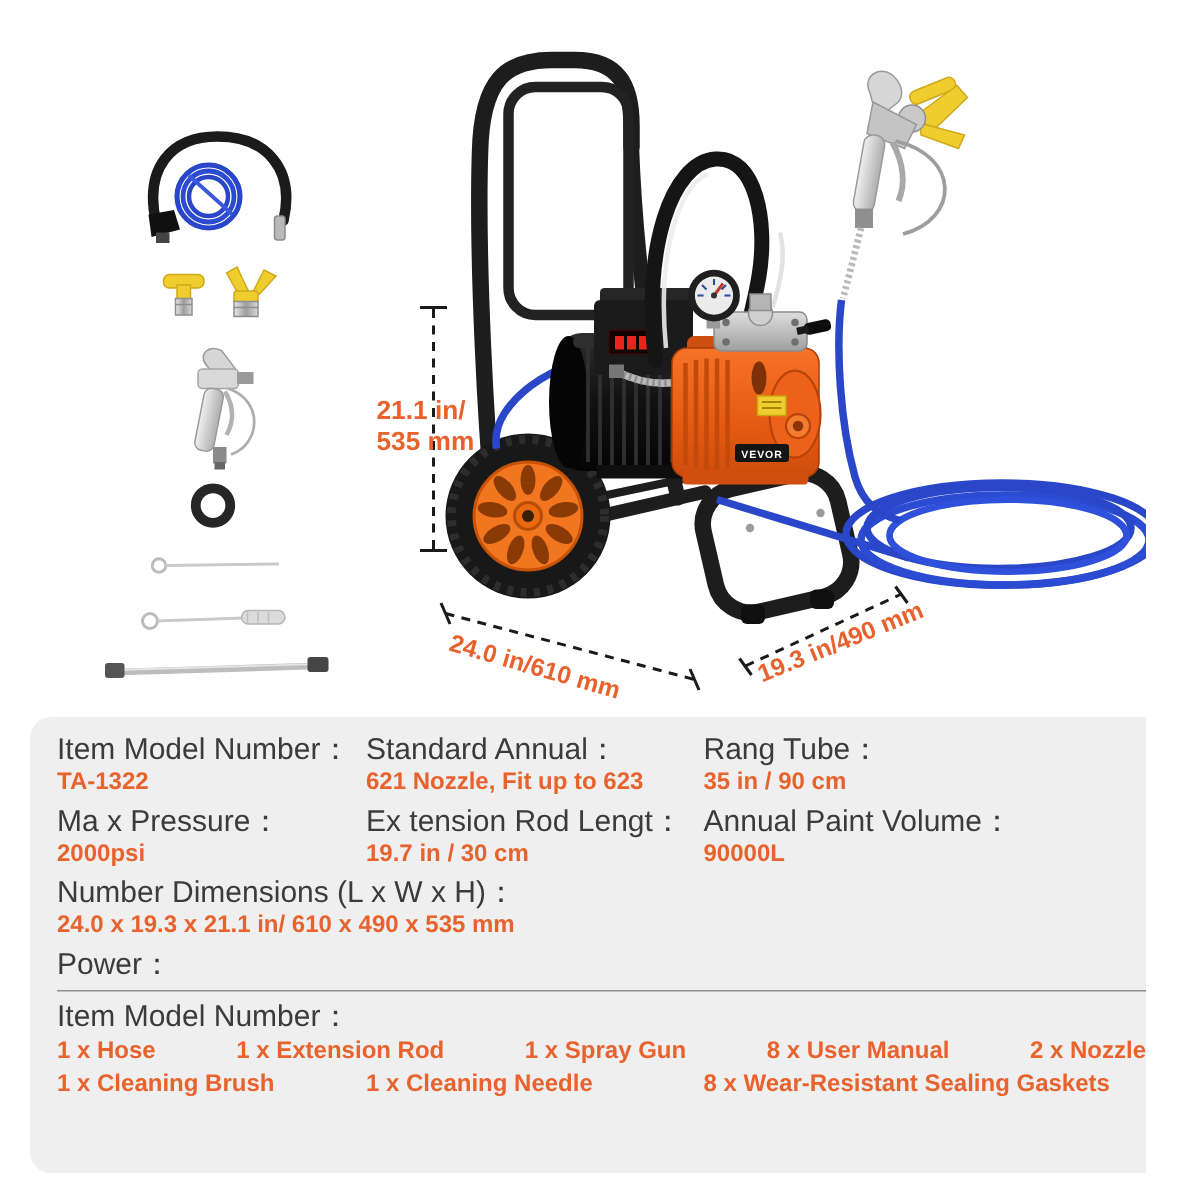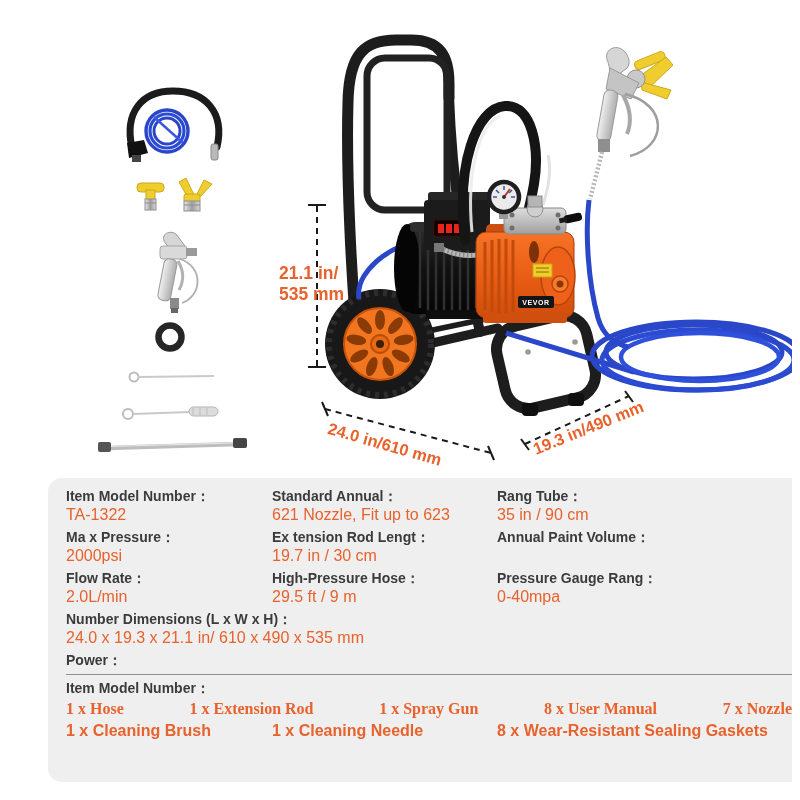--- a/index.html
+++ b/index.html
@@ -1,36 +1,36 @@
 <!DOCTYPE html>
 <html style="--accent: #E8622D; --panel-bg: #EFEFEF; --label-color: #3B3B3B;"><head>
 <meta charset="utf-8">
 <style>
   html,body{margin:0;padding:0;background:#fff;}
   #stage{position:relative;width:764px;height:800px;background:#fff;overflow:hidden;
-         font-family:"Liberation Sans",sans-serif;margin-left:28px;}
+         font-family:"Liberation Sans",sans-serif;}
   svg text{font-family:"Liberation Sans",sans-serif;}
   .photo{position:absolute;left:0;top:0;}
   .dim-label{font-weight:700;font-size:17.5px;fill:var(--accent);}
   .dim-label-rot{font-weight:700;font-size:16.5px;fill:var(--accent);}
   .brand-text{font-weight:700;font-size:7px;fill:#fff;letter-spacing:.6px;}
 
   .spec-panel{position:absolute;left:20px;top:478px;width:760px;height:304px;
               background:var(--panel-bg);border-radius:14px;box-sizing:border-box;
               padding:11px 16px 0 18px;}
   .row{display:flex;margin-bottom:6px;}
   .c1{width:206px;flex:none;}
   .c2{width:225px;flex:none;}
   .c12{width:431px;flex:none;}
   .c3{flex:1;}
-  .lbl{font-size:14px;line-height:1.1;font-weight:700;color:var(--label-color);white-space:nowrap;}
-  .val{font-size:16px;line-height:1.1;font-weight:400;color:var(--accent);margin-top:2px;white-space:nowrap;}
+  .lbl{font-size:20px;line-height:1.1;font-weight:400;color:var(--label-color);white-space:nowrap;}
+  .val{font-size:16px;line-height:1.1;font-weight:700;color:var(--accent);margin-top:2px;white-space:nowrap;}
   .divider{border-top:1.5px solid #8f8f8f;margin:6px 0 6px 0;}
   .pack-title{margin-bottom:3px;}
-  .prow{display:flex;justify-content:space-between;margin-bottom:5px;font-family:Liberation Serif, serif;}
+  .prow{display:flex;justify-content:space-between;margin-bottom:5px;}
   .prow2{display:flex;margin-bottom:5px;}
   .pval{font-size:16px;font-weight:700;color:var(--accent);white-space:nowrap;line-height:1.1;}
 </style>
 </head>
 <body>
 
 <div id="stage">
 
   <svg class="photo" width="800" height="472" viewBox="0 0 800 472">
     <defs>
@@ -333,37 +333,24 @@
       <div class="c1">
         <div class="lbl">Ma x Pressure：</div>
         <div class="val">2000psi</div>
       </div>
       <div class="c2">
         <div class="lbl">Ex tension Rod Lengt：</div>
         <div class="val">19.7 in / 30 cm</div>
       </div>
       <div class="c3">
         <div class="lbl">Annual Paint Volume：</div>
-      </div>
-    </div>
-
-    <div class="row">
-      <div class="c1">
-        <div class="lbl">Flow Rate：</div>
-        <div class="val">2.0L/min</div>
-      </div>
-      <div class="c2">
-        <div class="lbl">High-Pressure Hose：</div>
-        <div class="val">29.5 ft / 9 m</div>
-      </div>
-      <div class="c3">
-        <div class="lbl">Pressure Gauge Rang：</div>
-        <div class="val">0-40mpa</div>
-      </div>
-    </div>
+        <div class="val">90000L</div>
+      </div>
+    </div>
+
 
     <div class="row">
       <div class="c12">
         <div class="lbl">Number Dimensions (L x W x H)：</div>
         <div class="val">24.0 x 19.3 x 21.1 in/ 610 x 490 x 535 mm</div>
       </div>
     </div>
 
     <div class="row">
       <div class="c12">
@@ -373,21 +360,21 @@
 
     <div class="divider"></div>
 
     <div class="lbl pack-title">Item Model Number：</div>
 
     <div class="prow">
       <span class="pval">1 x Hose</span>
       <span class="pval">1 x Extension Rod</span>
       <span class="pval">1 x Spray Gun</span>
       <span class="pval">8 x User Manual</span>
-      <span class="pval">7 x Nozzle</span>
+      <span class="pval">2 x Nozzle</span>
     </div>
 
     <div class="prow2">
       <div class="c1"><span class="pval">1 x Cleaning Brush</span></div>
       <div class="c2"><span class="pval">1 x Cleaning Needle</span></div>
       <div class="c3"><span class="pval">8 x Wear-Resistant Sealing Gaskets</span></div>
     </div>
 
   </div>
 </div>

